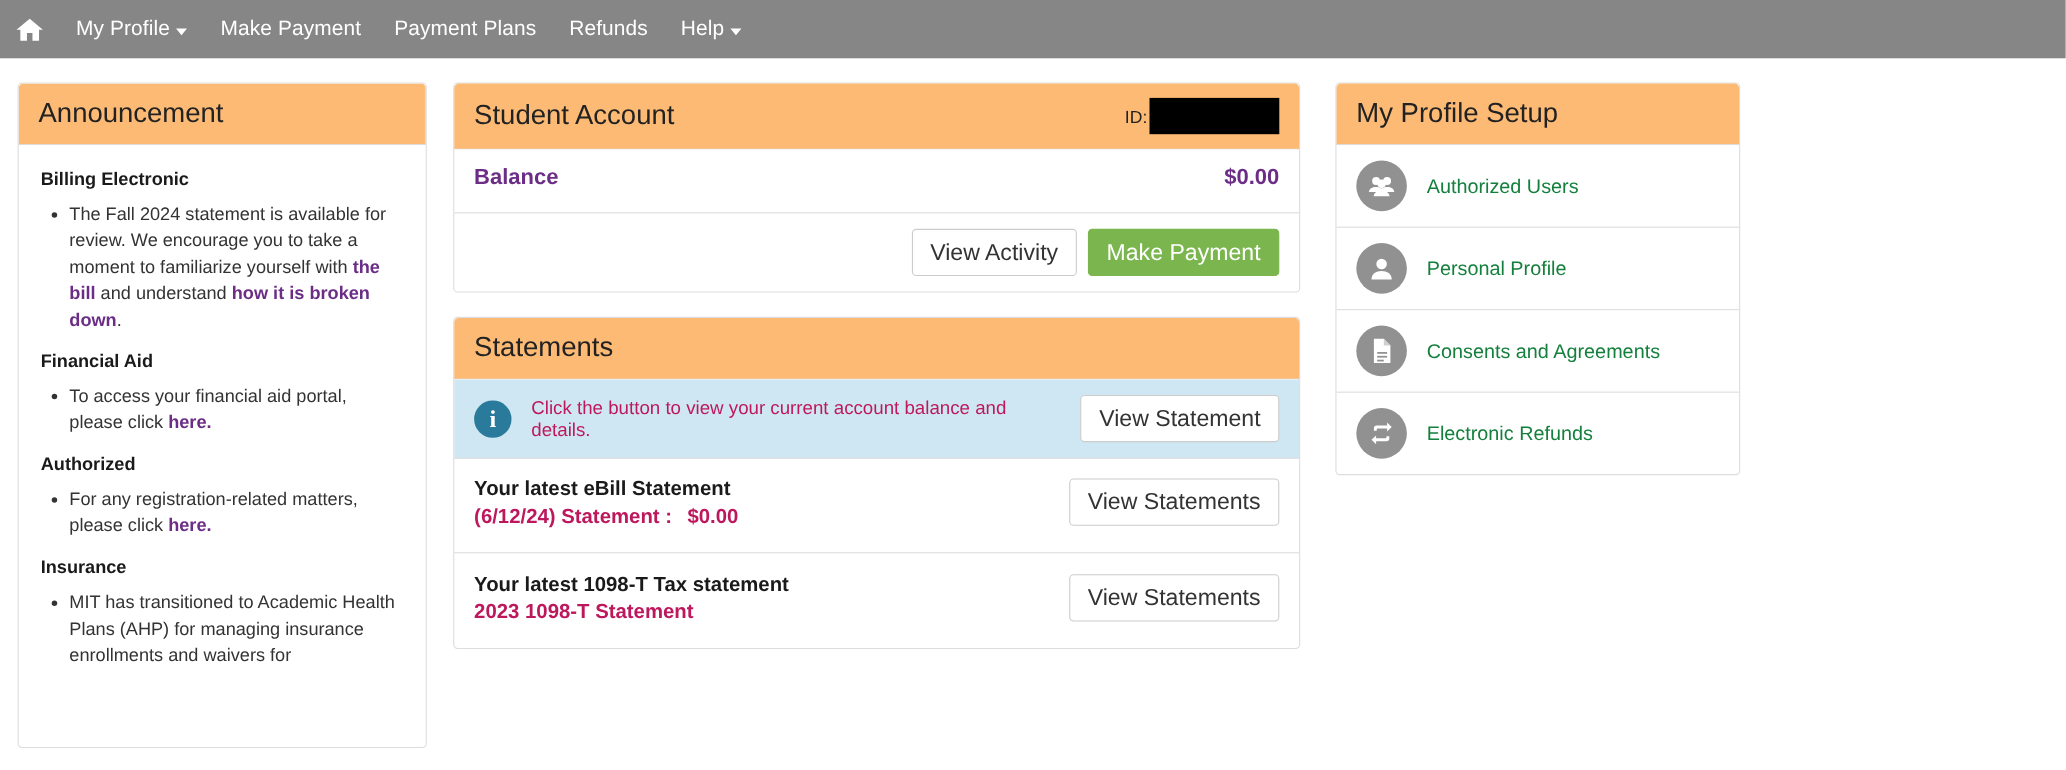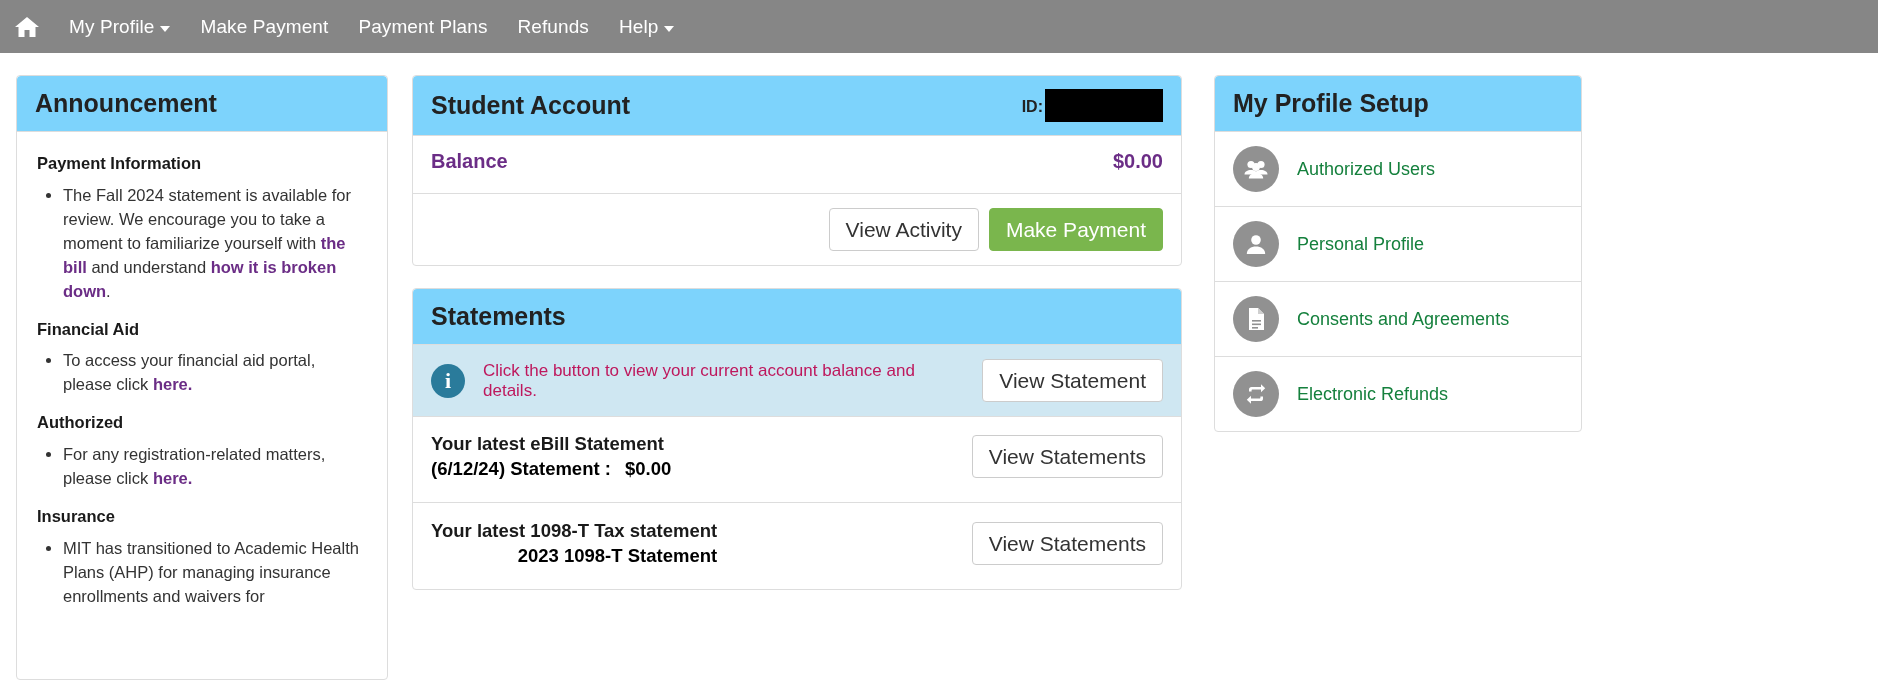--- a/index.html
+++ b/index.html
@@ -64,25 +64,25 @@
   .col-left   { width: 372px; flex: 0 0 372px; }
   .col-center { width: 770px; flex: 0 0 770px; margin-left: 24px; }
   .col-right  { width: 368px; flex: 0 0 368px; margin-left: 32px; }
 
   .card {
     background: #ffffff;
     border: 1px solid #dddddd;
     border-radius: 4px;
   }
   .card-header {
-    background: #7dd3fc;
+    background: #fdba74;
     border-bottom: 1px solid #dddddd;
     padding: 13px 18px;
     font-size: 25px;
-    font-weight: 700;
+    font-weight: 400;
     color: #222222;
     display: flex;
     align-items: center;
     justify-content: space-between;
     border-radius: 4px 4px 0 0;
     min-height: 56px;
   }
 
   
   .ann-card { height: 605px; overflow: hidden; }
@@ -181,24 +181,23 @@
   }
   .stmt-row:last-child { border-bottom: none; }
   .stmt-title {
     font-size: 18.5px;
     font-weight: bold;
     color: #1a1a1a;
     margin-bottom: 3px;
   }
   .stmt-sub {
     font-size: 18.5px;
-    color: #000000;
+    color: #be185d;
     font-weight: bold;
     cursor: pointer;
-    text-align: right;
   }
   .stmt-sub .amt { margin-left: 14px; }
 
   
   .profile-item {
     display: flex;
     align-items: center;
     gap: 18px;
     padding: 14px 18px;
     border-bottom: 1px solid #dddddd;
@@ -249,21 +248,21 @@
 </div>
 
 <div class="page">
 
   <div class="col-left">
     <div class="card ann-card">
       <div class="card-header">
         <span>Announcement</span>
       </div>
       <div class="ann-body" id="ann-body">
-          <div class="ann-h">Payment Information</div>
+          <div class="ann-h">Billing Electronic</div>
           <ul class="ann-list">
             <li><span>The Fall 2024 statement is available for review. We encourage you to take a moment to familiarize yourself with </span><span class="lnk">the bill</span><span> and understand </span><span class="lnk">how it is broken down</span><span>.</span></li>
           </ul>
           <div class="ann-h">Financial Aid</div>
           <ul class="ann-list">
             <li><span>To access your financial aid portal, please click </span><span class="lnk">here.</span></li>
           </ul>
           <div class="ann-h">Authorized</div>
           <ul class="ann-list">
             <li><span>For any registration-related matters, please click </span><span class="lnk">here.</span></li>

